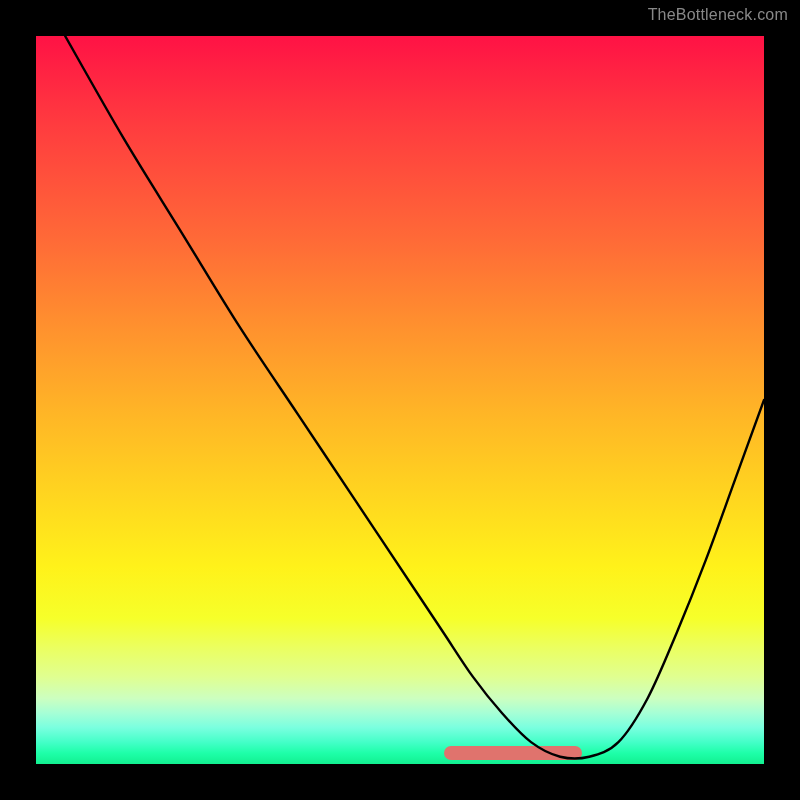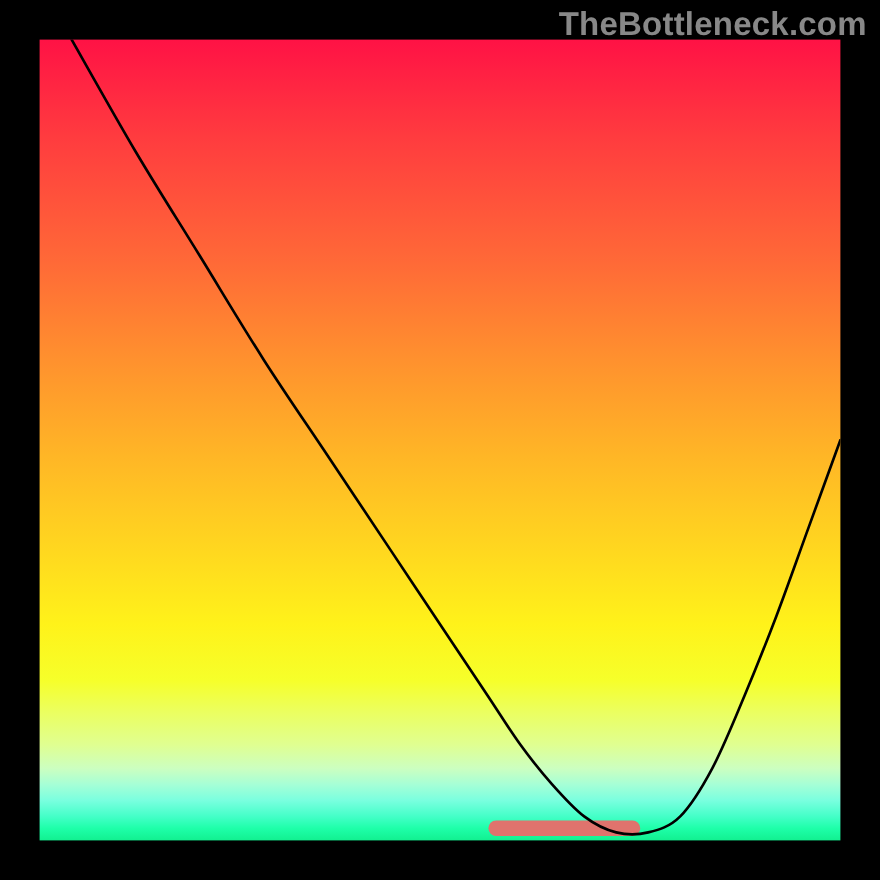--- a/index.html
+++ b/index.html
@@ -14,22 +14,22 @@
   .stage {
     position: relative;
     width: 800px;
     height: 800px;
   }
   .watermark {
     position: absolute;
     top: 6px;
     right: 12px;
     color: #888;
-    font-size: 30px;
-    font-weight: 700;
+    font-size: 16px;
+    font-weight: 400;
     letter-spacing: 0.2px;
     z-index: 20;
   }
   .plot {
     position: absolute;
     left: 36px;
     top: 36px;
     width: 728px;
     height: 728px;
     box-sizing: border-box;

